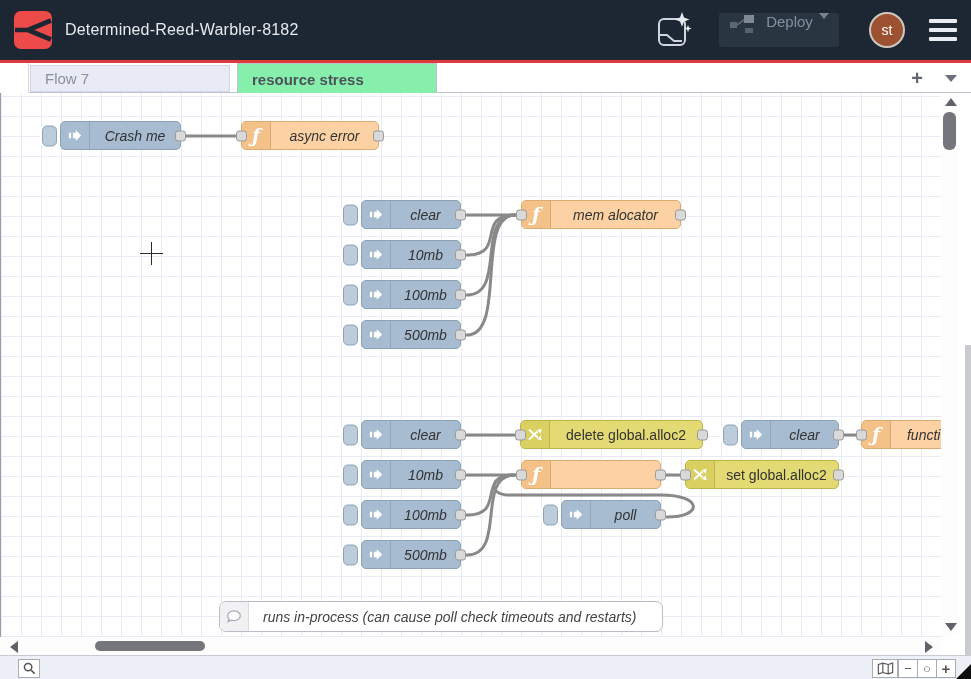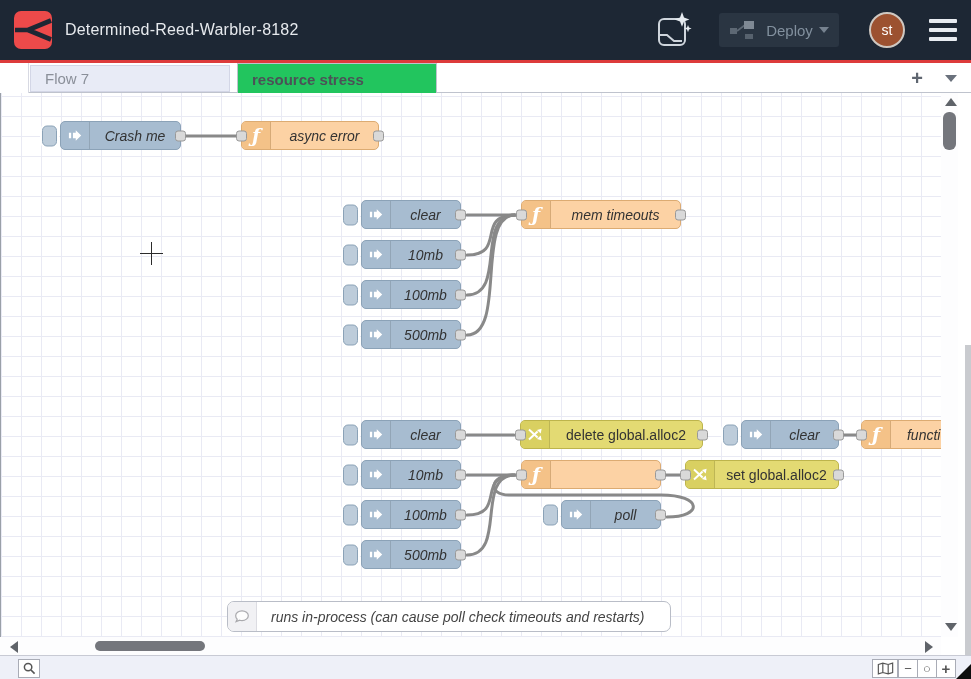--- a/index.html
+++ b/index.html
@@ -5,35 +5,35 @@
   * { margin:0; padding:0; box-sizing:border-box; }
   html,body { width:971px; height:679px; overflow:hidden; font-family:"Liberation Sans",sans-serif; background:#fff; }
   #app { position:relative; width:971px; height:679px; overflow:hidden; }
 
   
   .header { position:absolute; left:0; top:0; width:971px; height:60px; background:#1d2734; display:flex; align-items:center; padding:0 14px; }
   .logo { width:38px; height:38px; flex:0 0 auto; }
   .app-title { color:#e6e9ed; font-size:16px; margin-left:13px; letter-spacing:.2px; }
   .header-spacer { flex:1; }
   .ai-icon { width:36px; height:38px; margin-right:27px; }
-  .deploy-btn { height:34px; width:120px; background:#2a3542; border-radius:3px; display:flex; align-items:center; padding:0 10px; margin-right:30px; cursor:default; }
+  .deploy-btn { height:34px; width:120px; background:#2a3542; border-radius:3px; display:flex; padding:0 10px; margin-right:30px; cursor:default; }
   .deploy-label { color:#82909e; font-size:15px; margin-left:9px; flex:1; text-align:center; }
   .deploy-caret { width:0; height:0; border-left:5px solid transparent; border-right:5px solid transparent; border-top:6px solid #76828f; margin-left:4px; }
   .avatar { width:36px; height:36px; border-radius:50%; background:#9c5130; border:2px solid #cfc8c1; color:#fff; font-size:14px; display:flex; align-items:center; justify-content:center; margin-right:24px; }
   .hamburger { width:28px; height:22px; display:flex; flex-direction:column; justify-content:space-between; cursor:pointer; }
   .hamburger div { height:4px; background:#e8ecf1; border-radius:1px; }
 
   .red-line { position:absolute; left:0; top:60px; width:971px; height:3px; background:#dd3b3b; }
 
   
   .tabbar { position:absolute; left:0; top:63px; width:971px; height:30px; background:#fff; border-bottom:1px solid #bfc3cd; }
   .tab-gutter { position:absolute; left:0; top:0; width:29px; height:30px; background:#fff; border-right:1px solid #d7d9e2; }
   .tab { position:absolute; top:0; height:30px; width:200px; display:flex; align-items:center; padding-left:14px; font-size:15px; cursor:pointer; }
   .tab.inactive { left:30px; top:2px; height:27px; background:#e8ebf6; border:1px solid #d3d6e6; color:#8a8f99; }
-  .tab.active { left:237px; height:31px; background:#22c55e; border:1px solid #bfc3cd; border-bottom:none; color:#4c5157; font-weight:bold; }
+  .tab.active { left:237px; height:31px; background:#86efac; border:1px solid #bfc3cd; border-bottom:none; color:#4c5157; font-weight:bold; }
   .tab-controls { position:absolute; right:14px; top:0; height:30px; display:flex; align-items:center; gap:22px; }
   .tab-add { color:#5f6670; font-size:20px; font-weight:bold; line-height:1; cursor:pointer; }
   .tab-list-caret { width:0; height:0; border-left:6px solid transparent; border-right:6px solid transparent; border-top:7px solid #6a717c; cursor:pointer; }
 
   
   .canvas { position:absolute; left:0; top:93px; width:941px; height:544px; overflow:hidden; background:#fff;
     background-image:linear-gradient(#e9eaf4 1px, transparent 1px), linear-gradient(90deg,#e9eaf4 1px, transparent 1px);
     background-size:20px 20px; background-position:0 3px, 0 0;
     border-left:1px solid #9aa0a8; }
   #wires { position:absolute; left:0; top:0; }
@@ -207,21 +207,21 @@
             <path fill="#fff" d="M1.5 5h2.4v6H1.5zM5.8 5h3V2.4L14.6 8l-5.8 5.6V11h-3z"></path>
           </svg>
         </div>
         <div class="node-label">500mb</div>
         <div class="port out"></div>
       </div>
       <div class="node function italic" style="left: 520px; top: 107px; width: 160px;">
         <div class="node-icon">
           <span class="fglyph">ƒ</span>
         </div>
-        <div class="node-label">mem timeouts</div>
+        <div class="node-label">mem alocator</div>
         <div class="port in"></div>
         <div class="port out"></div>
       </div>
       <div class="node inject italic" style="left: 360px; top: 327px; width: 100px;">
         <div class="inject-btn"></div>
         <div class="node-icon">
           <svg viewBox="0 0 16 16">
             <path fill="#fff" d="M1.5 5h2.4v6H1.5zM5.8 5h3V2.4L14.6 8l-5.8 5.6V11h-3z"></path>
           </svg>
         </div>
@@ -315,21 +315,21 @@
       <div class="node inject italic" style="left: 560px; top: 407px; width: 100px;">
         <div class="inject-btn"></div>
         <div class="node-icon">
           <svg viewBox="0 0 16 16">
             <path fill="#fff" d="M1.5 5h2.4v6H1.5zM5.8 5h3V2.4L14.6 8l-5.8 5.6V11h-3z"></path>
           </svg>
         </div>
         <div class="node-label">poll</div>
         <div class="port out"></div>
       </div>
-      <div class="node comment italic" style="left: 226px; top: 508px; width: 444px;">
+      <div class="node comment italic" style="left: 218px; top: 508px; width: 444px;">
         <div class="node-icon">
           <svg viewBox="0 0 17 15">
             <path d="M8.5 1.6c3.7 0 6.7 2.3 6.7 5.1s-3 5.1-6.7 5.1c-.8 0-1.6-.1-2.3-.3L2.2 13l1.2-2.7C2.3 9.4 1.8 8.1 1.8 6.7c0-2.8 3-5.1 6.7-5.1z" fill="#fdfdfd" stroke="#a9a9ad" stroke-width="1.3"></path>
           </svg>
         </div>
         <div class="node-label">runs in-process (can cause poll check timeouts and restarts)</div>
       </div>
     </div>
 
   <div class="vscroll">

